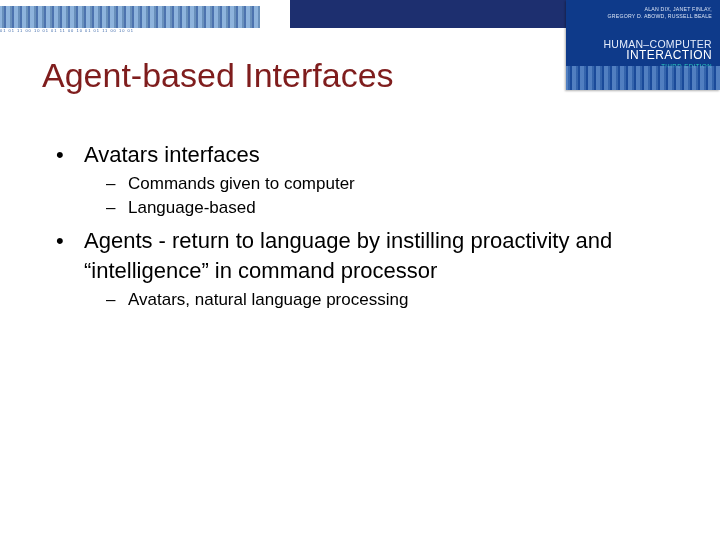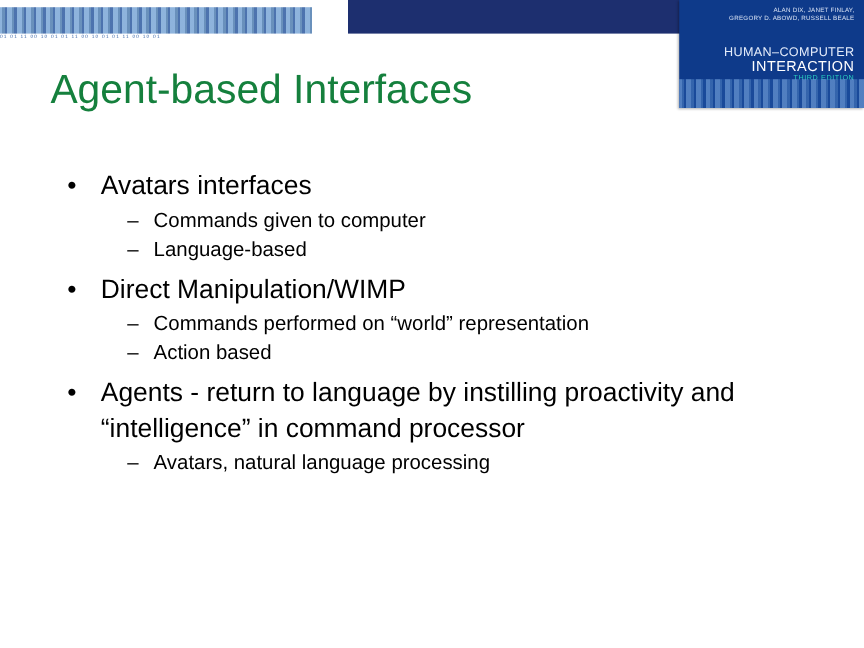--- a/index.html
+++ b/index.html
@@ -106,21 +106,21 @@
     opacity: 0.8;
   }
   
   .title {
     position: absolute;
     left: 42px;
     top: 56px;
     font-family: "Comic Sans MS", "Comic Sans", cursive, sans-serif;
     font-size: 34px;
     font-weight: 400;
-    color: #15803d;
+    color: #7f1d1d;
   }
   
   .content {
     position: absolute;
     left: 56px;
     top: 140px;
     width: 610px;
     font-family: Verdana, Geneva, sans-serif;
   }
   ul.level1 {
@@ -186,27 +186,20 @@
   <div class="content">
     <ul class="level1">
       <li>
         <span>Avatars interfaces</span>
         <ul class="level2">
           <li>Commands given to computer</li>
           <li>Language-based</li>
         </ul>
       </li>
       <li>
-        <span>Direct Manipulation/WIMP</span>
-        <ul class="level2">
-          <li>Commands performed on “world” representation</li>
-          <li>Action based</li>
-        </ul>
-      </li>
-      <li>
         <span>Agents - return to language by instilling proactivity and “intelligence” in command processor</span>
         <ul class="level2">
           <li>Avatars, natural language processing</li>
         </ul>
       </li>
     </ul>
   </div>
 
 </div>
 

